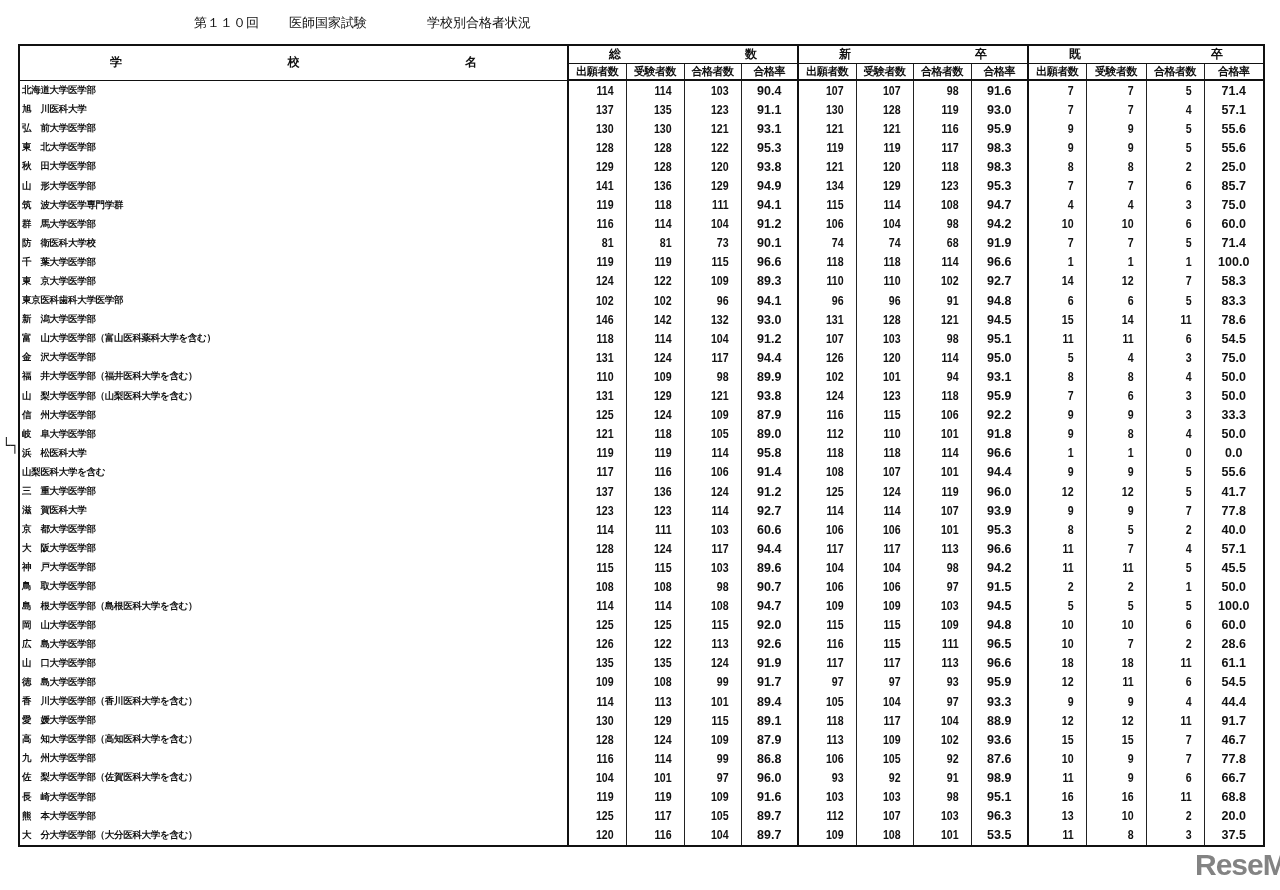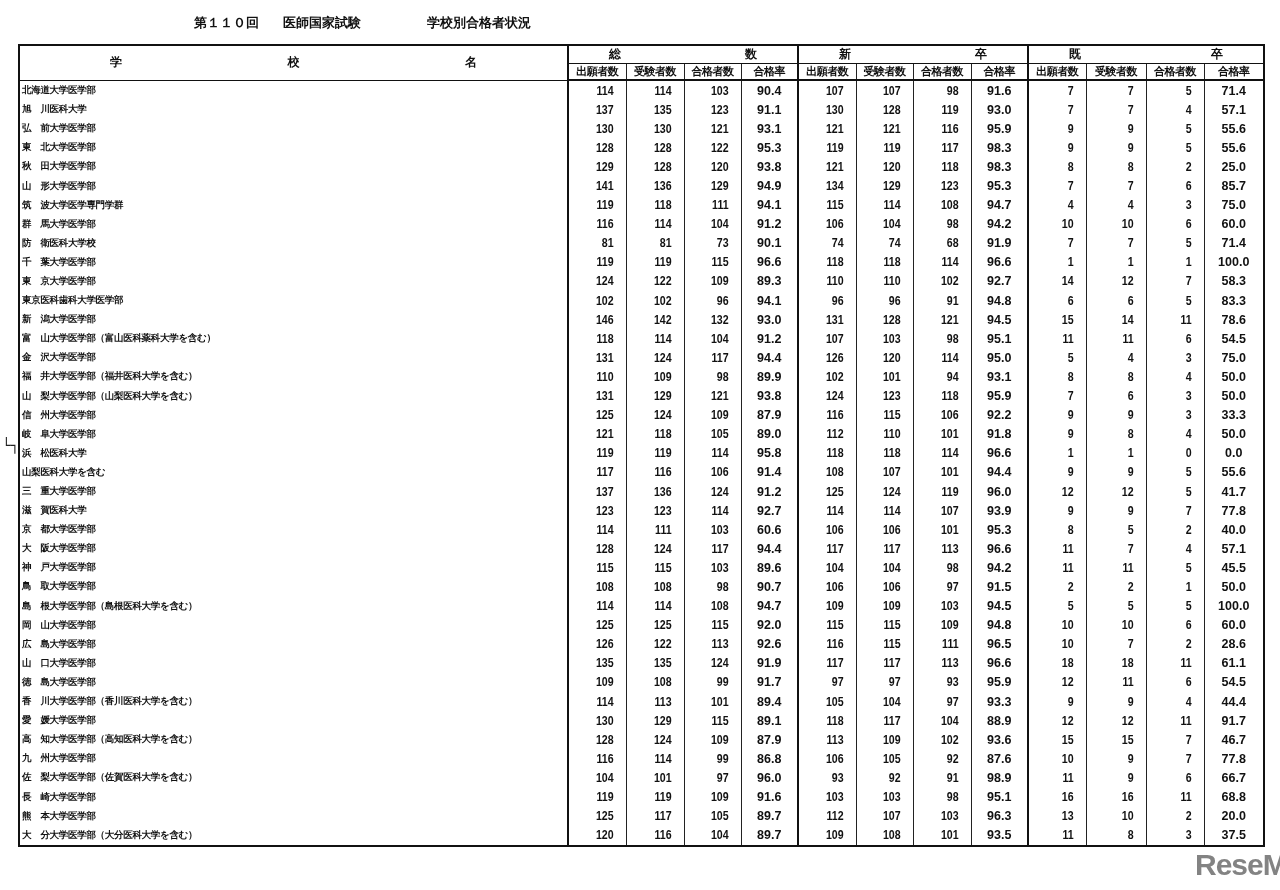--- a/index.html
+++ b/index.html
@@ -1,20 +1,20 @@
 <!DOCTYPE html>
 <html><head>
 <meta charset="utf-8">
 <style>
   html, body { margin:0; padding:0; background:#ffffff; }
   body { width:1280px; height:890px; position:relative; overflow:hidden;
          font-family:"DejaVu Sans", sans-serif; color:#111; }
-  .title { position:absolute; top:14px; left:0; width:1156px; height:20px; font-size:13px; font-weight:bold; }
+  .title { position:absolute; top:14px; left:0; width:1156px; height:20px; font-size:13px; font-weight:normal; }
   .title span { position:absolute; top:0; white-space:nowrap; }
-  .t1 { left:194px; } .t2 { left:283px; } .t3 { left:427px; }
+  .t1 { left:194px; } .t2 { left:289px; } .t3 { left:427px; }
   .margin-mark { position:absolute; left:2px; top:437px; font-size:14px; color:#222; }
 
   table.results { position:absolute; left:18px; top:44px; border-collapse:collapse; table-layout:fixed; width:1245px; }
   table.results th, table.results td { border:1px solid #222; padding:0; }
   table.results { border:2px solid #111; }
   th { font-weight:bold; font-size:11px; text-align:center; background:#fff; }
   thead tr.h1 th { height:13px; font-size:12px; border-bottom:1px solid #111; }
   thead tr.h2 th { height:14px; font-size:11px; letter-spacing:-0.5px; white-space:nowrap; border-bottom:2px solid #111; }
   .spread { display:flex; justify-content:space-between; padding:0 60px 0 90px; }
   .spread-sm { display:flex; justify-content:space-between; padding:0 40px 0 40px; }
@@ -688,21 +688,21 @@
       </tr>
       <tr>
         <td class="name">大　分大学医学部（大分医科大学を含む）</td>
         <td class="num grp-start">120</td>
         <td class="num">116</td>
         <td class="num">104</td>
         <td class="rate">89.7</td>
         <td class="num grp-start">109</td>
         <td class="num">108</td>
         <td class="num">101</td>
-        <td class="rate">93.5</td>
+        <td class="rate">53.5</td>
         <td class="num grp-start">11</td>
         <td class="num">8</td>
         <td class="num">3</td>
         <td class="rate">37.5</td>
       </tr>
     </tbody>
 </table>
 
 <div class="watermark">
   <span>ReseMom</span>

